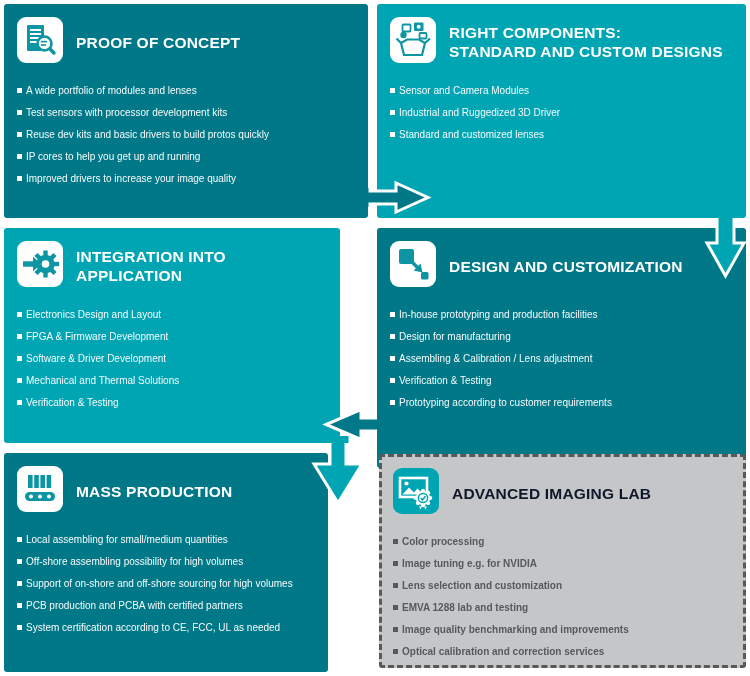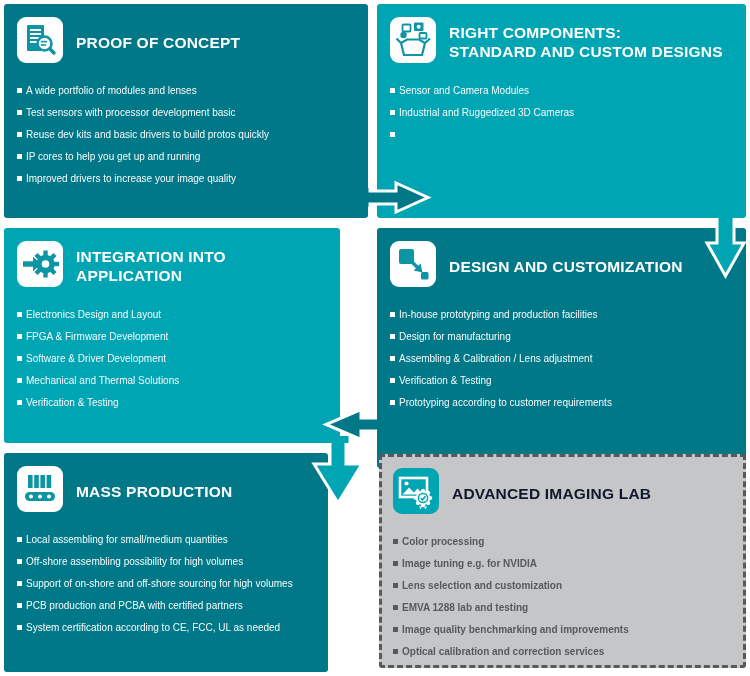--- a/index.html
+++ b/index.html
@@ -71,21 +71,21 @@
         <span>PROOF OF CONCEPT</span>
       </h2>
     </div>
     <ul class="bullets">
       <li>
           <span class="mk"></span>
           <span>A wide portfolio of modules and lenses</span>
         </li>
       <li>
           <span class="mk"></span>
-          <span>Test sensors with processor development basic</span>
+          <span>Test sensors with processor development kits</span>
         </li>
       <li>
           <span class="mk"></span>
           <span>Reuse dev kits and basic drivers to build protos quickly</span>
         </li>
       <li>
           <span class="mk"></span>
           <span>IP cores to help you get up and running</span>
         </li>
       <li>
@@ -116,24 +116,25 @@
         <span>STANDARD AND CUSTOM DESIGNS</span>
       </h2>
     </div>
     <ul class="bullets">
       <li>
           <span class="mk"></span>
           <span>Sensor and Camera Modules</span>
         </li>
       <li>
           <span class="mk"></span>
-          <span>Industrial and Ruggedized 3D Cameras</span>
-        </li>
-      <li>
-          <span class="mk"></span>
+          <span>Industrial and Ruggedized 3D Driver</span>
+        </li>
+      <li>
+          <span class="mk"></span>
+          <span>Standard and customized lenses</span>
         </li>
     </ul>
   </section>
 
   <section class="panel light" style="left:4px; top:228px; width:336px; height:215px;">
     <div class="head">
       <span class="tile">
         <svg width="46" height="46" viewBox="0 0 46 46">
           <g fill="#0e95a4">
             <g transform="translate(28.5,23)">

